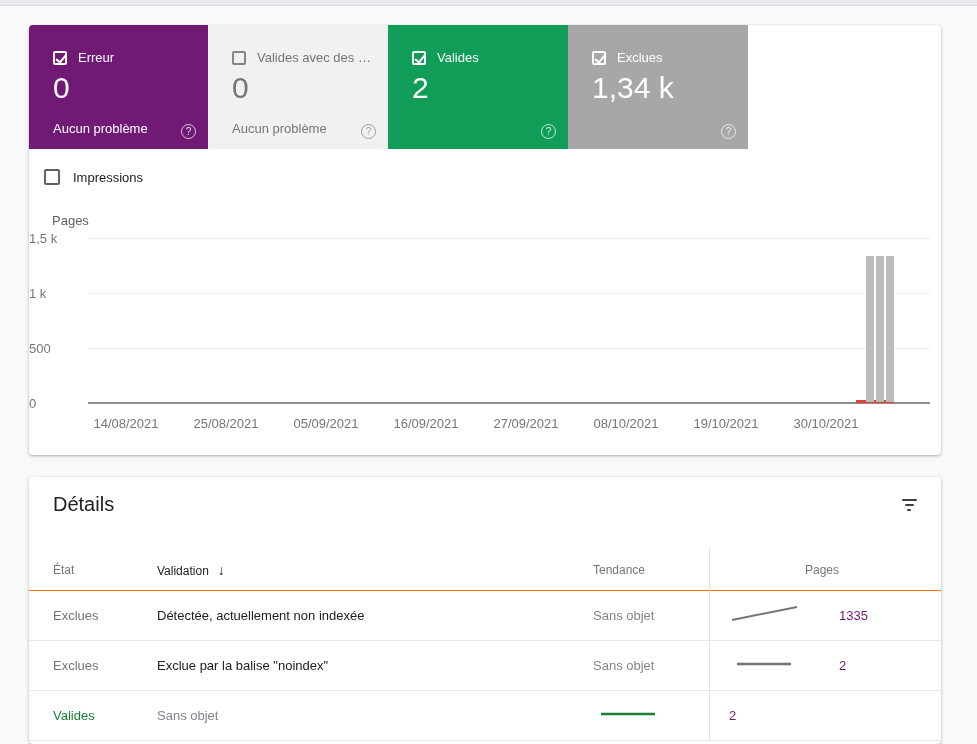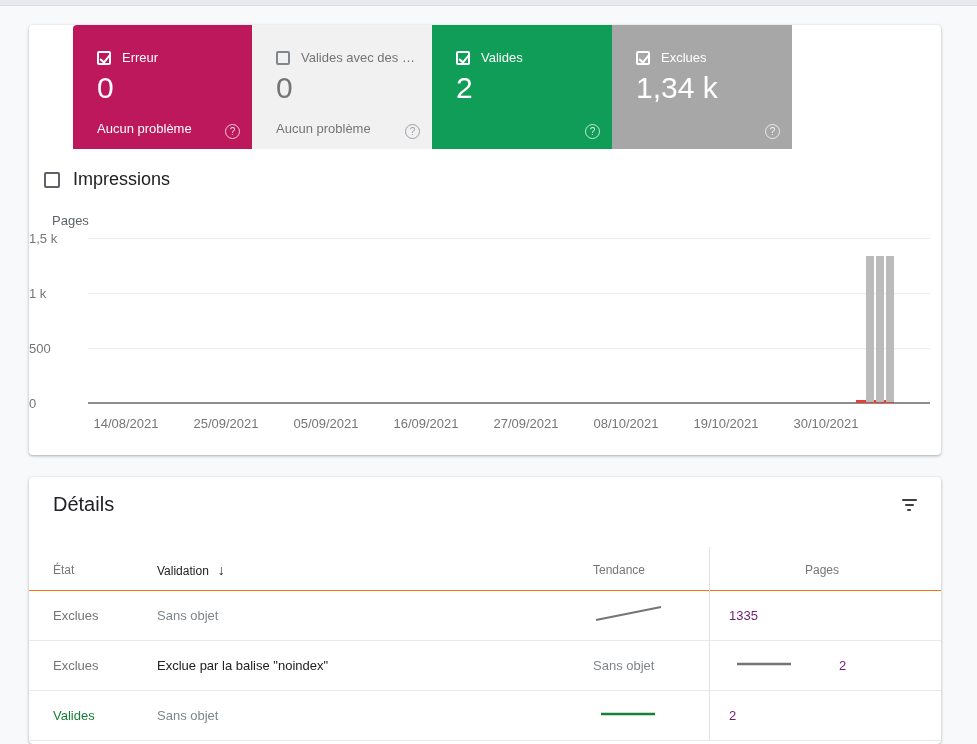--- a/index.html
+++ b/index.html
@@ -36,21 +36,21 @@
   .help { position: absolute; bottom: 10px; right: 12px; width: 15px; height: 15px;
     border: 1.5px solid rgba(255,255,255,.75); border-radius: 50%;
     color: rgba(255,255,255,.85); font-size: 10px; line-height: 13px;
     text-align: center; cursor: pointer; }
   .summary-card.light .help { border-color: #9AA0A6; color: #9AA0A6; }
 
   
   .impressions-row { position: absolute; top: 144px; left: 15px; display: flex;
     align-items: center; gap: 13px; cursor: pointer; }
   .imp-cb { width: 16px; height: 16px; border: 2px solid #5F6368; border-radius: 2px; }
-  .imp-label { font-size: 18px; color: #202124; }
+  .imp-label { font-size: 13px; color: #202124; }
 
   
   .chart-ylabel { position: absolute; left: 23px; top: 188px; font-size: 13px; color: #5F6368; }
   .ytick { position: absolute; left: 0; width: 49px; 
     font-size: 13px; color: #757575; }
   .gridline { position: absolute; left: 59px; width: 842px; height: 1px; background: #ECECEC; }
   .baseline { position: absolute; left: 59px; width: 842px; height: 2px; top: 377px; background: #8E8E8E; }
   .err-strip { position: absolute; top: 375px; height: 3px; }
   .bar { position: absolute; width: 8px; }
   .xtick { position: absolute; top: 391px; width: 90px; text-align: center;
@@ -82,21 +82,21 @@
     height: 194px; background: #E3E3E3; }
 </style>
 </head>
 <body>
 
 <div class="topband"></div>
 
 <div class="panel" id="panel-top">
 
   <div class="cards">
-    <div class="summary-card" style="background: #be185d; color: rgb(255, 255, 255); margin-left: 44px;">
+    <div class="summary-card" style="background: #701a75; color: rgb(255, 255, 255);">
       <div class="card-head">
         <span class="cb checked"></span>
         <span>Erreur</span>
       </div>
       <div class="card-value">0</div>
       <div class="card-note">Aucun problème</div>
       <div class="help">?</div>
     </div>
     <div class="summary-card light" style="background: rgb(241, 241, 241); color: rgb(117, 117, 117);">
       <div class="card-head">
@@ -139,21 +139,21 @@
   <div class="gridline" style="top:268px"></div>
   <div class="gridline" style="top:323px"></div>
   <div class="baseline"></div>
   <div id="chart-layer">
       <div class="err-strip" style="left: 827px; width: 38px; background: rgb(219, 68, 55);"></div>
       <div class="bar" style="left: 837px; top: 231px; height: 146px; background: rgb(187, 187, 187);"></div>
       <div class="bar" style="left: 847px; top: 231px; height: 146px; background: rgb(187, 187, 187);"></div>
       <div class="bar" style="left: 857px; top: 231px; height: 146px; background: rgb(187, 187, 187);"></div>
     </div>
   <div class="xtick" style="left:52px">14/08/2021</div>
-  <div class="xtick" style="left:152px">25/09/2021</div>
+  <div class="xtick" style="left:152px">25/08/2021</div>
   <div class="xtick" style="left:252px">05/09/2021</div>
   <div class="xtick" style="left:352px">16/09/2021</div>
   <div class="xtick" style="left:452px">27/09/2021</div>
   <div class="xtick" style="left:552px">08/10/2021</div>
   <div class="xtick" style="left:652px">19/10/2021</div>
   <div class="xtick" style="left:752px">30/10/2021</div>
 </div>
 
 <div class="panel" id="panel-details">
   <div class="details-title">Détails</div>
@@ -166,20 +166,21 @@
   <div class="thead">
     <span>État</span>
     <span class="th-validation"><span>Validation</span><span class="sort-arrow">↓</span></span>
     <span>Tendance</span>
     <span class="th-pages">Pages</span>
   </div>
 
   <div class="tbody" id="tbody">
       <div class="t-row">
         <span style="color: rgb(117, 117, 117);">Exclues</span>
+        <span class="c-type">Détectée, actuellement non indexée</span>
         <span class="c-val">Sans objet</span>
         <span><svg width="70" height="22">
             <polyline points="3,17 68,4" fill="none" stroke="#757575" stroke-width="2"></polyline>
           </svg></span>
         <span class="c-pages">1335</span>
       </div>
       <div class="t-row">
         <span style="color: rgb(117, 117, 117);">Exclues</span>
         <span class="c-type">Exclue par la balise "noindex"</span>
         <span class="c-val">Sans objet</span>

